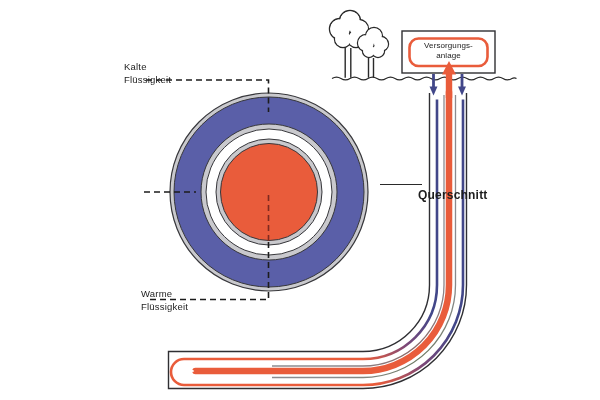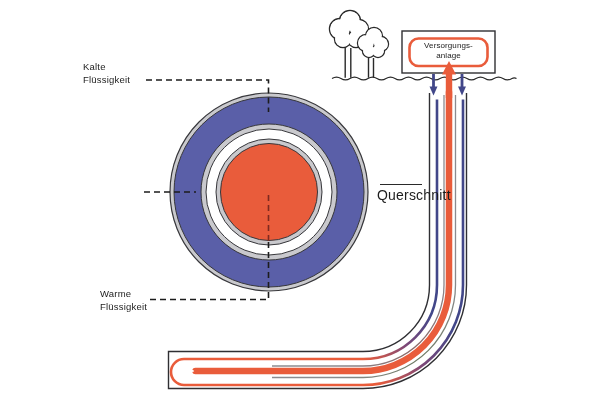--- a/index.html
+++ b/index.html
@@ -5,22 +5,22 @@
   html,body{margin:0;padding:0;background:#ffffff;}
   .stage{
     position:relative;width:600px;height:400px;background:#fff;overflow:hidden;
     font-family:"Liberation Sans", sans-serif;color:#1d1d1d;
   }
   .art{position:absolute;left:0;top:0;}
   .lbl{
     position:absolute;font-size:9.5px;line-height:13px;letter-spacing:.2px;
     color:#1d1d1d;white-space:nowrap;
   }
-  .lbl span{display:block;}
-  .qs-label{font-size:14px;line-height:11px;}
+  .lbl span{display:block;margin-left:41px;}
+  .qs-label{font-size:12px;line-height:11px;font-weight:bold;}
   .qs-rule{position:absolute;width:42px;height:0;border-top:1px solid #2a2a2a;}
   .facility-text{
     position:absolute;left:409px;top:41px;width:79px;text-align:center;
     font-size:8px;line-height:10px;color:#222;letter-spacing:.1px;
   }
 </style>
 </head>
 <body>
 
 <div class="stage">

